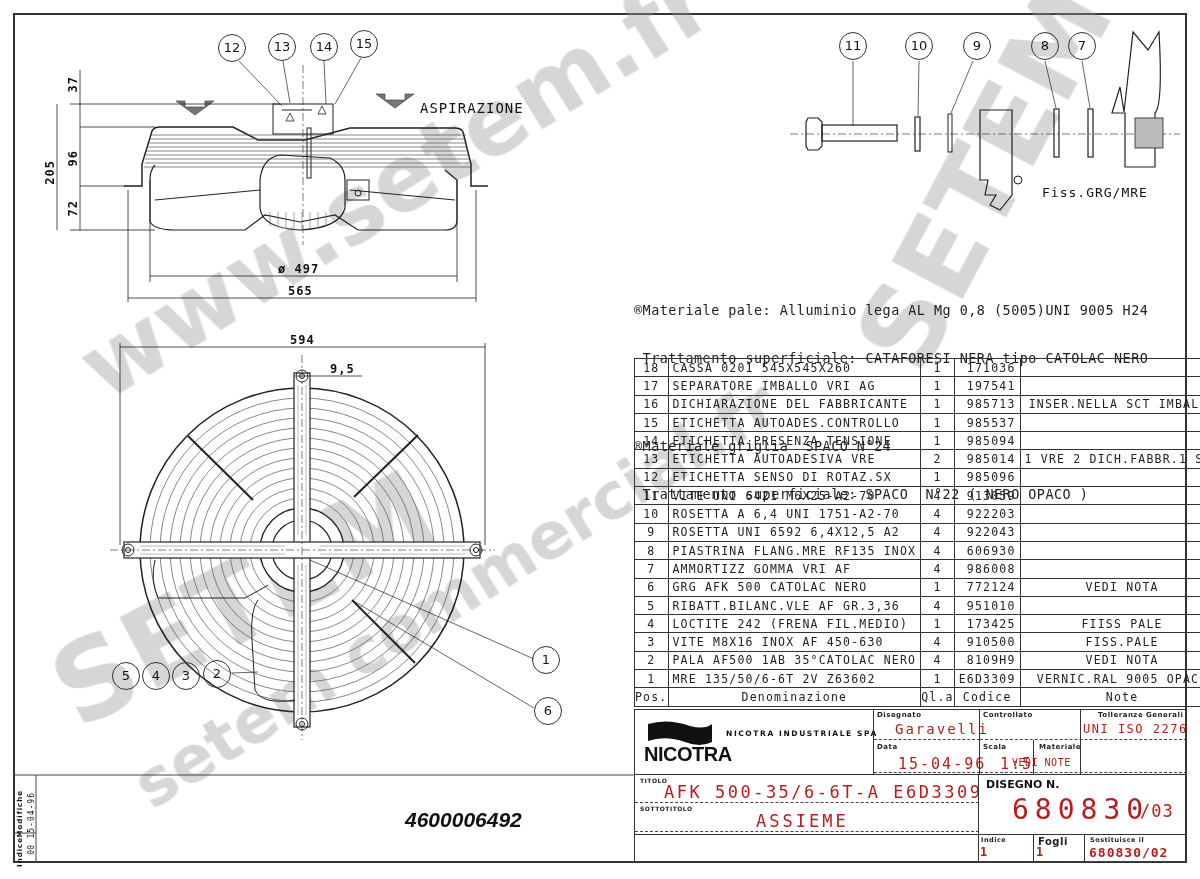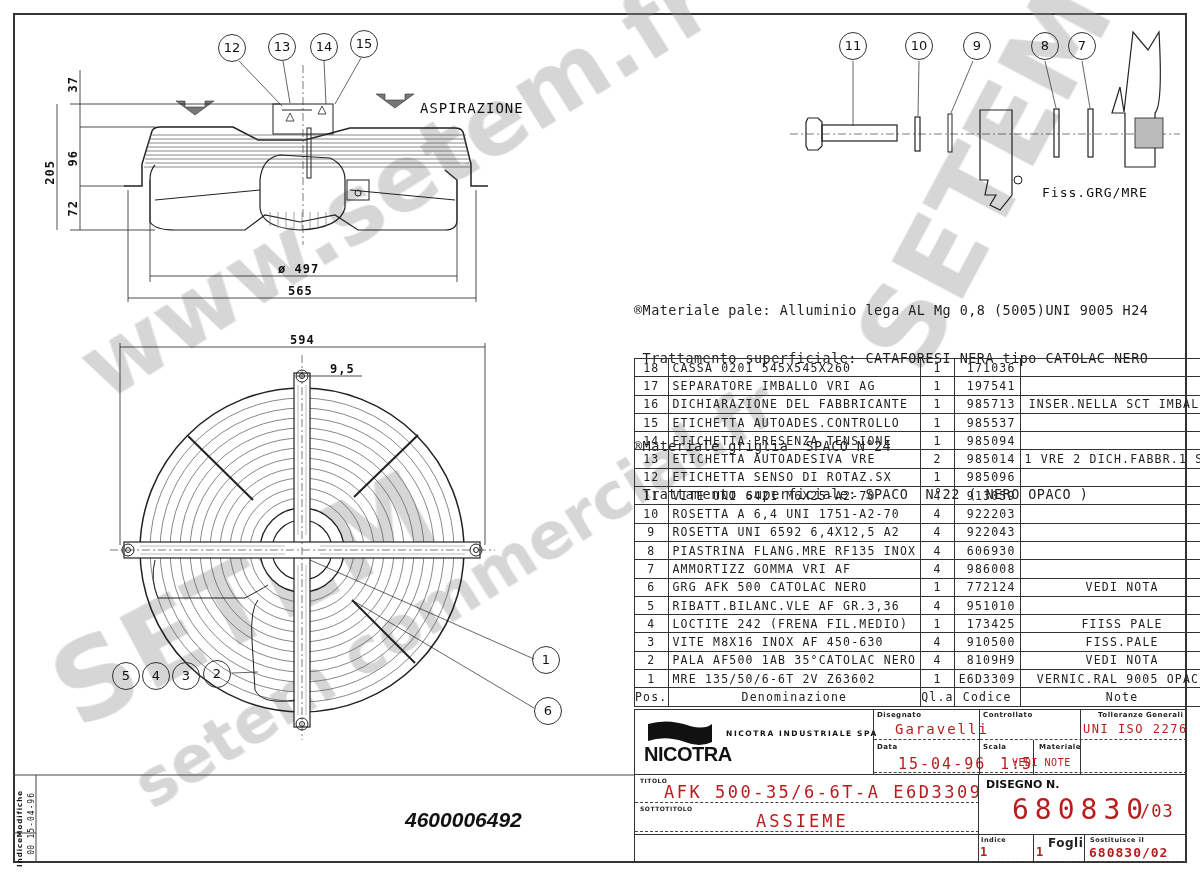--- a/index.html
+++ b/index.html
@@ -409,21 +409,21 @@
 
 <div class="tb" style="left:978px;top:774px;width:209px;height:61px;border-right:none;"></div>
 <div class="abs" style="left:986px;top:778px;font-family:'DejaVu Sans','Liberation Sans',sans-serif;font-weight:bold;font-size:11px;">DISEGNO N.</div>
 <div class="val" style="left:1012px;top:793px;font-size:28px;letter-spacing:6px;font-weight:normal;">680830</div>
 <div class="val" style="left:1140px;top:801px;font-size:17px;letter-spacing:1px;">/03</div>
 
 <div class="tb" style="left:978px;top:834px;width:56px;height:29px;border-bottom:none;"></div>
 <div class="lbl" style="left:981px;top:836px;font-size:6.5px;">Indice</div>
 <div class="val" style="left:980px;top:845px;font-size:12px;font-weight:bold;">1</div>
 <div class="tb" style="left:1033px;top:834px;width:52px;height:29px;border-bottom:none;"></div>
-<div class="lbl" style="left:1038px;top:836px;font-size:12px;margin-left:10px;">Fogli</div>
+<div class="lbl" style="left:1038px;top:836px;font-size:10px;">Fogli</div>
 <div class="val" style="left:1036px;top:845px;font-size:12px;font-weight:bold;">1</div>
 <div class="lbl" style="left:1090px;top:836px;font-size:6.5px;">Sostituisce il</div>
 <div class="val" style="left:1089px;top:845px;font-size:13px;font-weight:bold;letter-spacing:1px;">680830/02</div>
 <div class="dash" style="left:979px;top:861px;width:208px;"></div>
 
 <div class="abs vert" style="left:16px;top:790px;font-family:'DejaVu Sans','Liberation Sans',sans-serif;font-size:7px;font-weight:bold;letter-spacing:1px;">Modifiche</div>
 <div class="abs vert" style="left:27px;top:792px;font-size:8px;letter-spacing:1px;">15-04-96</div>
 <div class="abs vert" style="left:16px;top:837px;font-family:'DejaVu Sans','Liberation Sans',sans-serif;font-size:7px;font-weight:bold;letter-spacing:1px;">Indice</div>
 <div class="abs vert" style="left:27px;top:845px;font-size:8px;">00</div>
 

